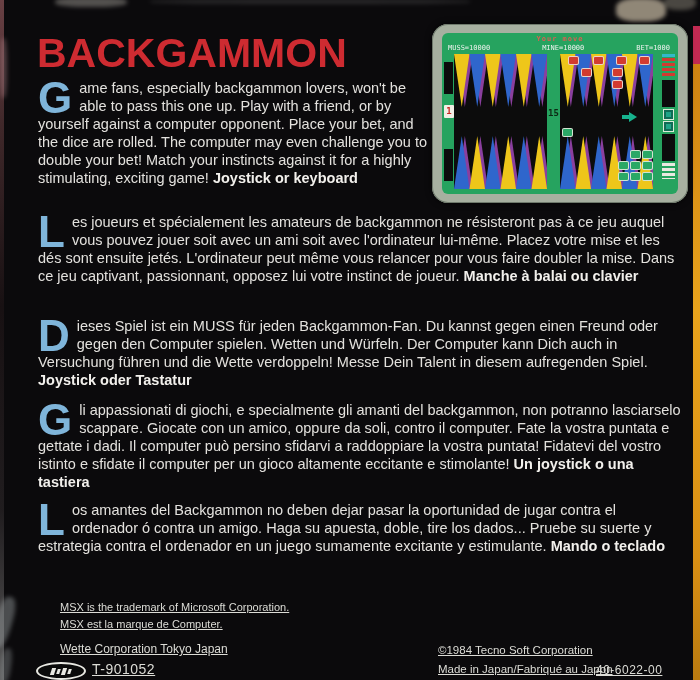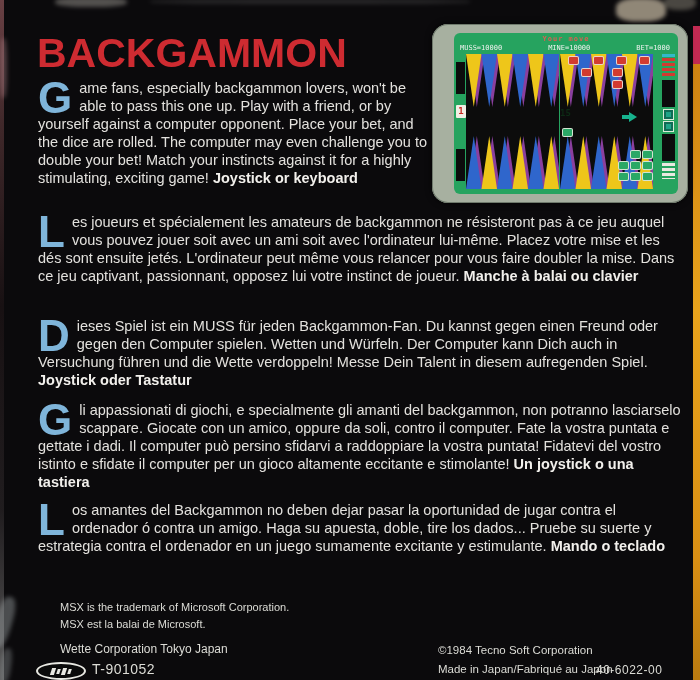--- a/index.html
+++ b/index.html
@@ -34,41 +34,41 @@
   .para .dcap{float:left;font-size:44px;line-height:33px;font-weight:bold;
     color:#7fb5da;margin:2px 7px 0 0;}
   .para strong{color:#f2f0ec;}
   #p-en{top:79px;width:394px;}
   #p-fr{top:213px;width:648px;}
   #p-de{top:317px;width:648px;}
   #p-it{top:401px;width:650px;}
   #p-es{top:501px;width:648px;}
 
   
-  .foot{position:absolute;color:#dcdcd6;}
+  .foot{position:absolute;color:#dcdcd6;text-decoration:underline;}
   #f-tm1{left:60px;top:601px;font-size:11px;}
   #f-tm2{left:60px;top:618px;font-size:11px;}
   #f-sony{left:60px;top:642px;font-size:12px;}
   #f-cat{left:92px;top:661px;font-size:14px;letter-spacing:.5px;}
   #f-copy{left:438px;top:644px;font-size:11.5px;}
   #f-made{left:438px;top:663px;font-size:11.5px;}
   #f-part{left:596px;top:663px;font-size:12px;letter-spacing:.5px;}
   .oval-logo{position:absolute;left:36px;top:662px;width:46px;height:14px;
     border:2px solid #e8e8e2;border-radius:50%;background:#0a0a0a;
     display:flex;align-items:center;justify-content:center;gap:2px;}
   .oval-logo i{display:block;width:4px;height:7px;background:#e8e8e2;transform:skewX(-18deg);}
   .oval-logo i.sm{height:5px;width:3px;}
 
   
   .shot{position:absolute;left:432px;top:24px;width:256px;height:179px;
     background:#a7b0a0;border-radius:16px;
     box-shadow:inset 0 0 0 1px #6f7a6c, 0 0 6px rgba(0,0,0,.8);}
   .screen{position:absolute;left:10px;top:9px;right:10px;bottom:9px;
     background:#26a35f;border-radius:6px;overflow:hidden;
-    font-family:"DejaVu Sans Mono", monospace;margin-left:12px;}
+    font-family:"DejaVu Sans Mono", monospace;}
   .sc-status{position:absolute;top:2px;left:0;right:0;text-align:center;
     font-size:7px;color:#d95f52;font-weight:bold;letter-spacing:1px;}
   .sc-scores{position:absolute;top:11px;left:6px;right:8px;display:flex;
     justify-content:space-between;font-size:7px;color:#eef2ee;letter-spacing:0px;}
   .board{position:absolute;left:12px;top:21px;right:25px;bottom:5px;}
   .panel{position:absolute;top:0;bottom:0;width:93px;background:#0c0c0c;}
   .panel.lft{left:0;} .panel.rgt{right:0;}
   .pts{position:absolute;left:0;width:100%;height:55px;display:block;}
   .pts.top{top:0;} .pts.bot{bottom:0;}
   .bar-count{position:absolute;left:93px;width:13px;top:54px;text-align:center;
@@ -240,21 +240,21 @@
 
 <section class="para" id="p-it">
   <span class="dcap">G</span><span>li appassionati di giochi, e specialmente gli amanti del backgammon, non potranno lasciarselo scappare. Giocate con un amico, oppure da soli, contro il computer. Fate la vostra puntata e gettate i dadi. Il computer può persino sfidarvi a raddoppiare la vostra puntata! Fidatevi del vostro istinto e sfidate il computer per un gioco altamente eccitante e stimolante! </span><strong>Un joystick o una tastiera</strong>
 </section>
 
 <section class="para" id="p-es">
   <span class="dcap">L</span><span>os amantes del Backgammon no deben dejar pasar la oportunidad de jugar contra el ordenador ó contra un amigo. Haga su apuesta, doble, tire los dados... Pruebe su suerte y estrategia contra el ordenador en un juego sumamente excitante y estimulante. </span><strong>Mando o teclado</strong>
 </section>
 
 <div class="foot" id="f-tm1">MSX is the trademark of Microsoft Corporation.</div>
-<div class="foot" id="f-tm2">MSX est la balai de Microsoft.</div>
+<div class="foot" id="f-tm2">MSX est la marque de Computer.</div>
 <div class="foot" id="f-sony">Wette Corporation Tokyo Japan</div>
 <div class="oval-logo">
     <i></i>
     <i class="sm"></i>
     <i></i>
     <i class="sm"></i>
   </div>
 <div class="foot" id="f-cat">T-901052</div>
 <div class="foot" id="f-copy">©1984 Tecno Soft Corporation</div>
 <div class="foot" id="f-made">Made in Japan/Fabriqué au Japon</div>

